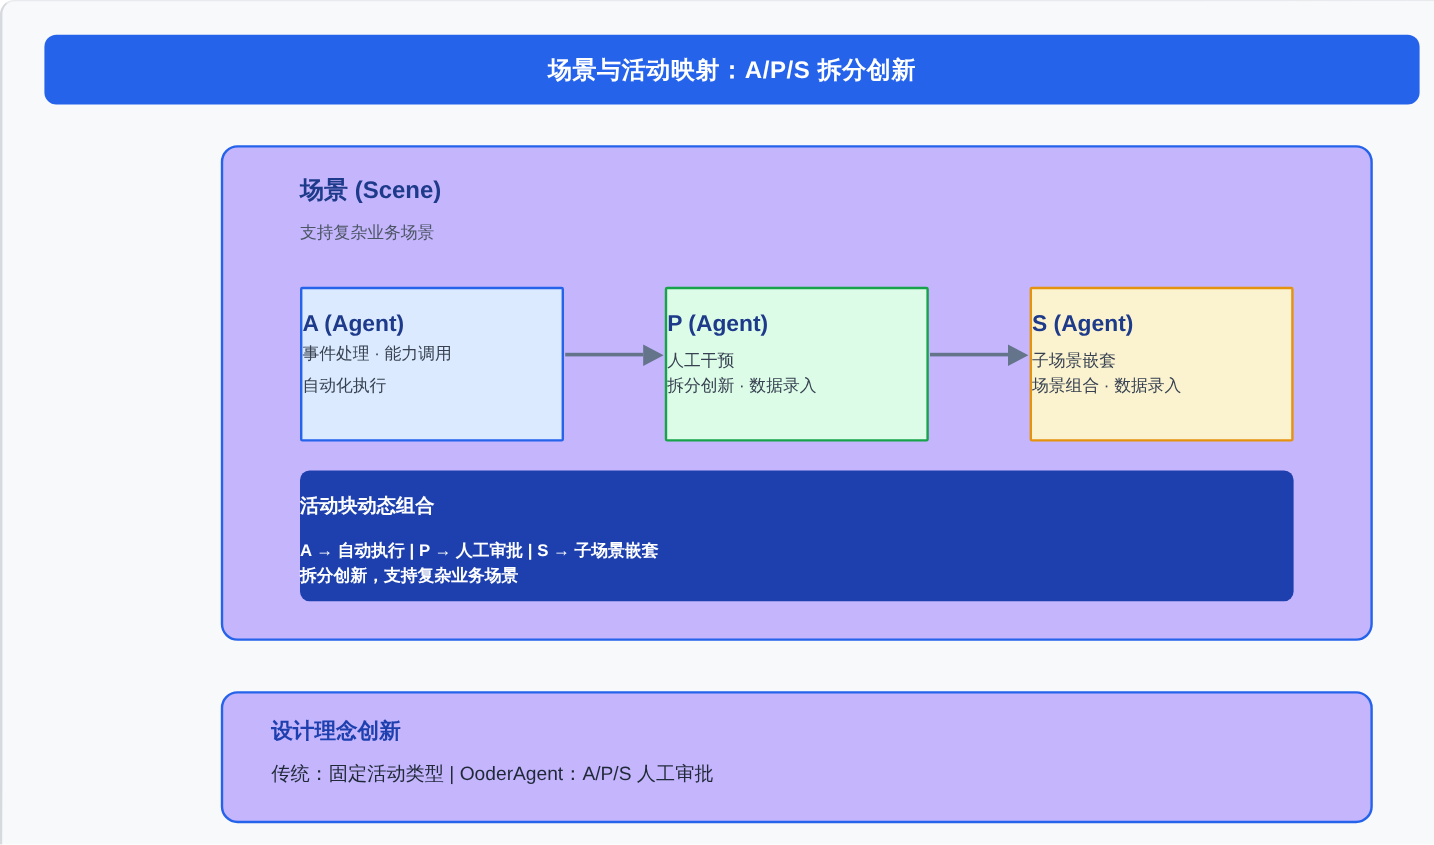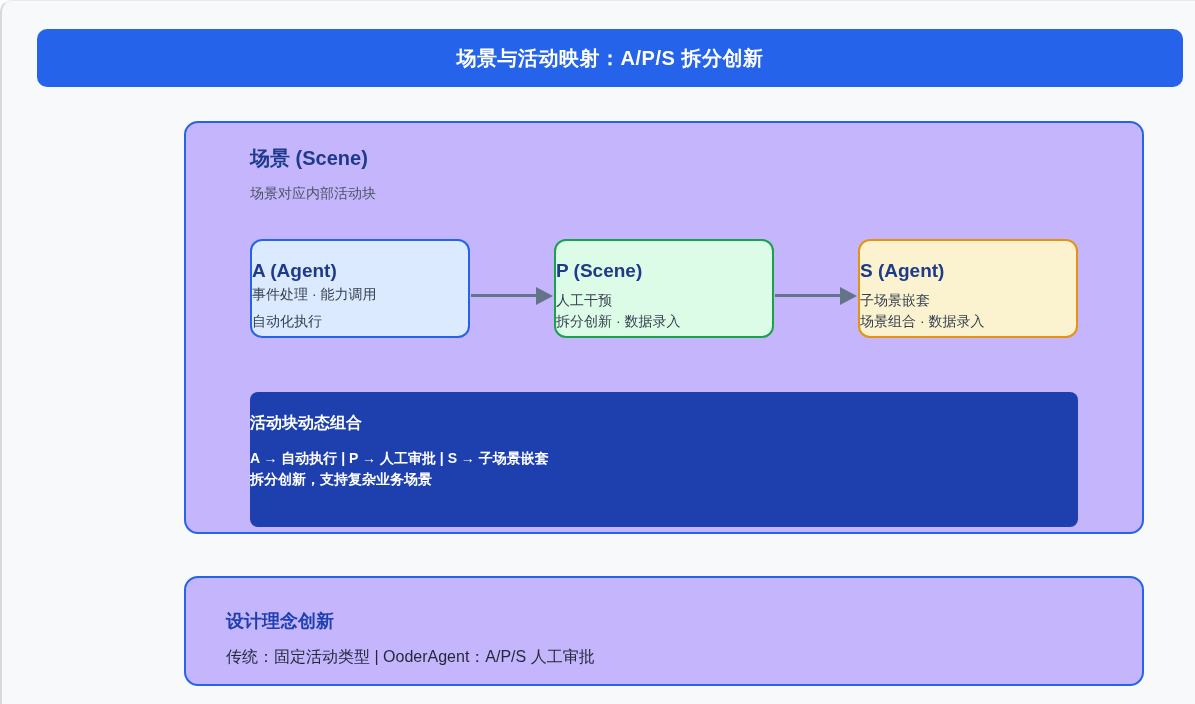--- a/index.html
+++ b/index.html
@@ -37,21 +37,21 @@
     left: 143px;
     width: 960px;
     background: #c4b5fd;
     border: 2px solid #2563eb;
     border-radius: 14px;
     box-sizing: border-box;
     text-align: left;
     margin-left: 39px;
   }
   .scene-card { top: 120px; height: 413px; padding: 0 64px; }
-  .design-card { top: 575px; height: 110px; padding: 16px 40px; }
+  .design-card { top: 575px; height: 110px; padding: 4px 40px; }
 
   .scene-title {
     margin: 22px 0 0 0;
     font-size: 20px;
     font-weight: bold;
     color: #1e3a8a;
   }
   .scene-subtitle {
     margin: 13px 0 0 0;
     font-size: 14px;
@@ -60,23 +60,23 @@
 
   .blocks-row {
     margin-top: 36px;
     height: 113px;
     display: flex;
     justify-content: space-between;
     align-items: stretch;
   }
   .block {
     width: 220px;
-    height: 99px;
-    box-sizing: border-box;
-    border-radius: 12px;
+    height: 129px;
+    box-sizing: border-box;
+    border-radius: 2px;
     border: 2px solid;
     padding-top: 17px;
   }
   .block-a { background: #dbeafe; border-color: #2563eb; }
   .block-p { background: #dcfce7; border-color: #16a34a; }
   .block-s { background: #fbf3d0; border-color: #e5930f; }
   .block-title {
     font-size: 19px;
     font-weight: bold;
     color: #1e3a8a;
@@ -103,21 +103,21 @@
   .arrow-head {
     width: 0; height: 0;
     border-left: 17px solid #64748b;
     border-top: 9px solid transparent;
     border-bottom: 9px solid transparent;
   }
 
   .combo-panel {
     margin: 40px auto 0 auto;
     width: 828px;
-    height: 135px;
+    height: 109px;
     box-sizing: border-box;
     background: #1e40af;
     border-radius: 8px;
     padding-top: 19px;
     color: #ffffff;
   }
   .combo-title {
     font-size: 16px;
     font-weight: bold;
     line-height: 24px;
@@ -150,37 +150,37 @@
 <body>
 
 <div class="page">
 
   <div class="banner">
     <span class="banner-title">场景与活动映射：A/P/S 拆分创新</span>
   </div>
 
   <div class="card scene-card">
     <div class="scene-title">场景 (Scene)</div>
-    <div class="scene-subtitle">场景对应内部活动块</div>
+    <div class="scene-subtitle">支持复杂业务场景</div>
 
     <div class="blocks-row">
 
       <div class="block block-a">
         <div class="block-title">A (Agent)</div>
         <div class="block-line">事件处理 · 能力调用</div>
         <div class="block-line first">自动化执行</div>
       </div>
 
       <div class="arrow">
         <div class="arrow-line"></div>
         <div class="arrow-head"></div>
       </div>
 
       <div class="block block-p">
-        <div class="block-title">P (Scene)</div>
+        <div class="block-title">P (Agent)</div>
         <div class="block-line first">人工干预</div>
         <div class="block-line">拆分创新 · 数据录入</div>
       </div>
 
       <div class="arrow">
         <div class="arrow-line"></div>
         <div class="arrow-head"></div>
       </div>
 
       <div class="block block-s">

